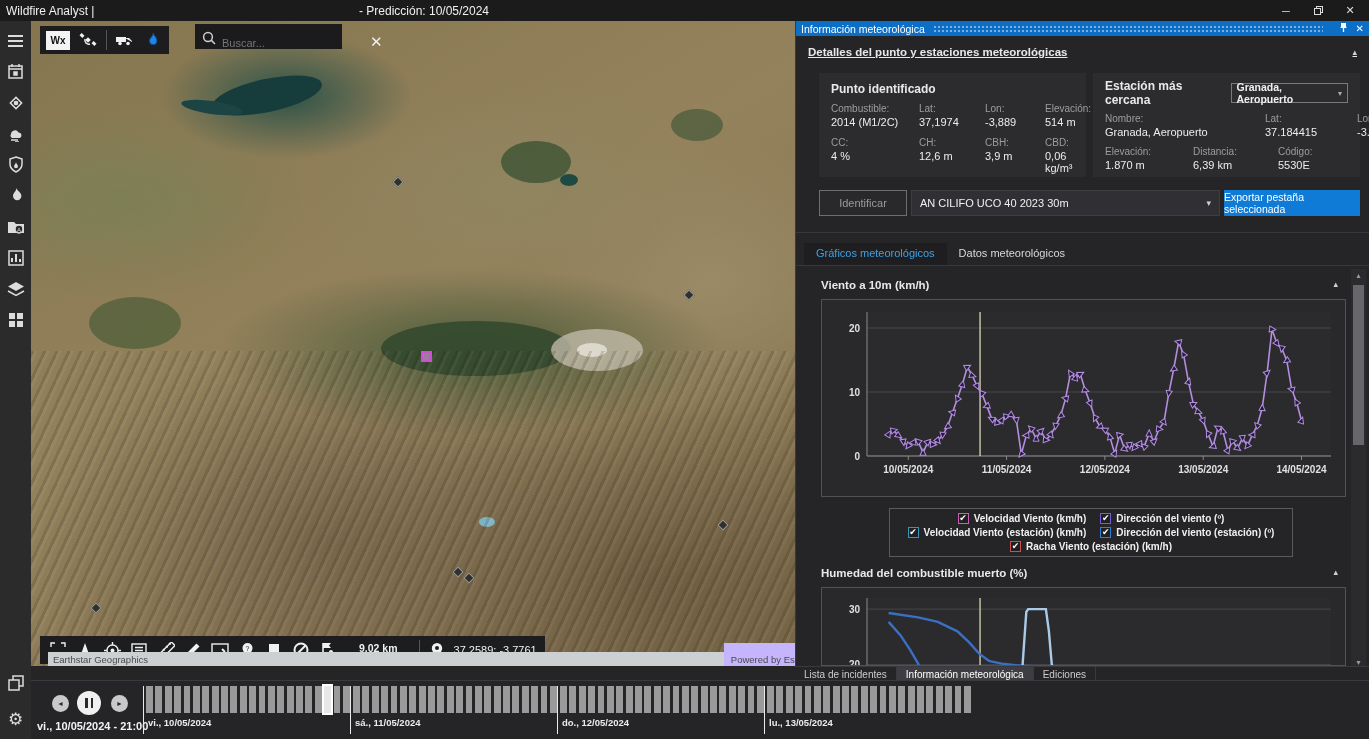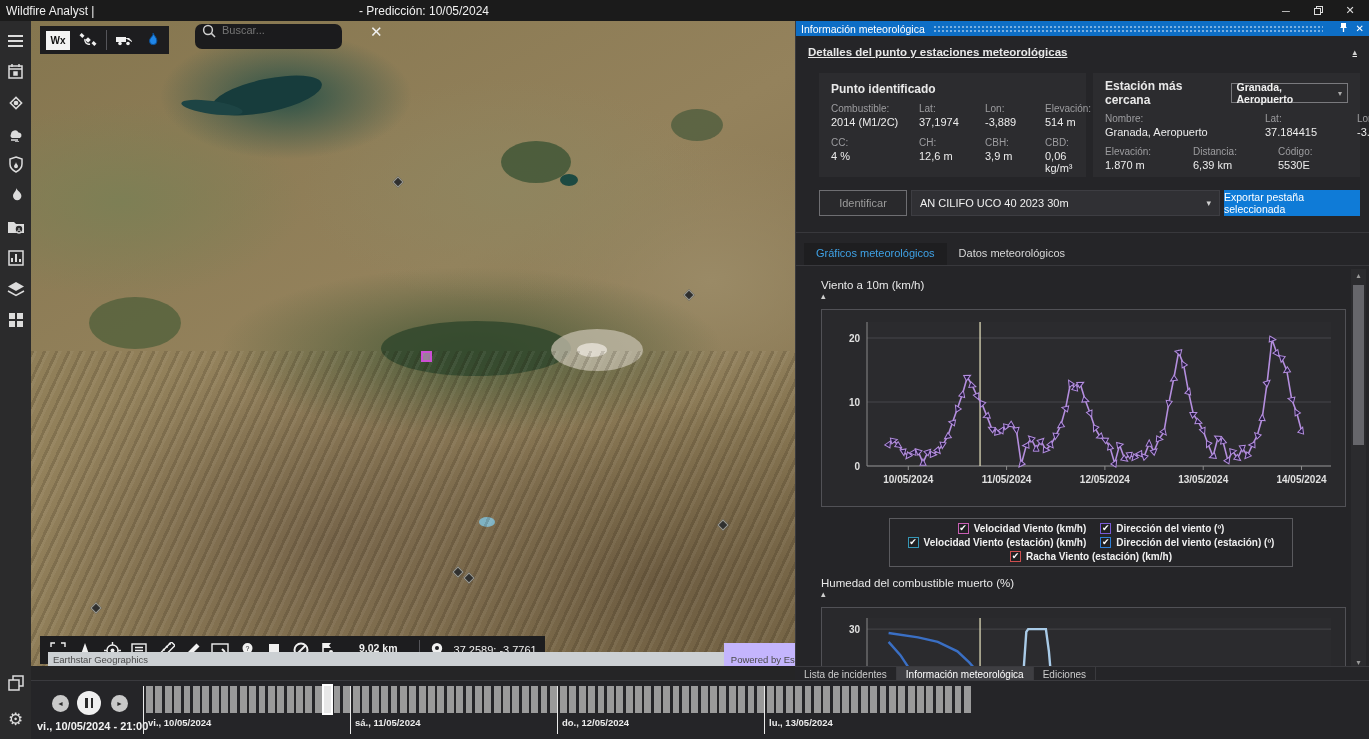--- a/index.html
+++ b/index.html
@@ -38,21 +38,21 @@
     linear-gradient(150deg, #85764f 0%, #94825c 45%, #7d6c4a 100%); }
   .blob { position:absolute; border-radius:50%; }
   #ridges { position:absolute; left:0; top:330px; width:764px; height:315px;
     background:repeating-linear-gradient(115deg, rgba(30,22,10,.14) 0 3px, rgba(255,255,255,.05) 3px 6px, transparent 6px 11px); }
   .diamond-marker { position:absolute; width:8px; height:8px; background:#30302f; border:1px solid #9b9b93; transform:rotate(45deg); }
   #point-marker { position:absolute; left:390px; top:330px; width:11px; height:11px; border:2px solid #cc4fd4; background:rgba(236,170,244,.55); }
 
   #map-toolbar-top { position:absolute; left:9px; top:5px; height:28px; background:#1d1d1f; display:flex; align-items:center; padding:0 6px; gap:8px; }
   #wx-btn { width:24px; height:19px; background:#f3f3f3; color:#111; font-weight:bold; font-size:10px; display:flex; align-items:center; justify-content:center; }
   .tdiv { width:1px; height:20px; background:#55555a; }
-  #search-box { position:absolute; left:164px; top:3px; width:147px; height:25px; background:#1b1b1d; display:flex; align-items:flex-start; padding:0 7px; gap:6px;border-radius:7px; }
+  #search-box { position:absolute; left:164px; top:3px; width:147px; height:25px; background:#1b1b1d; display:flex; align-items:flex-end; padding:0 7px; gap:6px; }
   #search-input { flex:1; background:transparent; border:none; outline:none; color:#cccccc; font-size:11px; font-family:inherit; }
   #search-close { color:#f0f0f0; font-size:15px; line-height:1; }
 
   #map-toolbar-bottom { position:absolute; left:9px; top:615px; height:28px; background:#1d1d1f; display:flex; align-items:center; padding:0 8px; gap:7px; }
   .mtb-icon { width:20px; height:20px; display:flex; align-items:center; justify-content:center; }
   .mtb-icon svg { stroke:#f0f0f0; fill:none; stroke-width:1.4; }
   #scale-box { margin:0 4px; padding:0 10px 2px 10px; border-bottom:2px solid #f0f0f0; font-size:10.5px; color:#f0f0f0;font-weight:bold; }
   #coords { font-size:11px; color:#f0f0f0; }
 
   #attribution { position:absolute; left:17px; bottom:0; width:764px; height:14px; background:#ccd0d3; color:#4a4a4a;
@@ -91,21 +91,21 @@
   #dataset-dd .caret { color:#cfcfcf; font-size:9px; }
   #export-btn { width:136px; background:#0f7bd7; color:#fff; font-size:10.5px; display:flex; align-items:center; justify-content:center; }
 
   #panel-sep { position:absolute; left:0; top:211px; width:574px; border-top:1px solid #38383c; }
   #panel-tabs { position:absolute; left:8px; top:222px; height:22px; display:flex; }
   .ptab { padding:4px 12px 5px 12px; font-size:11px; color:#d8d8d8; background:transparent; }
   .ptab.active { background:#1e1e20; color:#3fa2e6; }
   #panel-tabs-line { position:absolute; left:0; top:244px; width:574px; border-top:1px solid #38383c; }
 
   #charts-area { position:absolute; left:0; top:248px; width:556px; height:397px; overflow:hidden; }
-  .chart-sec-head { display:flex; align-items:flex-start; justify-content:space-between; padding:10px 14px 8px 25px; font-size:11.5px; font-weight:normal;flex-direction:column; }
+  .chart-sec-head { display:flex; align-items:flex-start; justify-content:space-between; padding:10px 14px 8px 25px; font-size:11.5px; font-weight:bold; }
   .chart-card { margin-left:25px; width:525px; border:1px solid #515156; background:#29292c; overflow:hidden; }
   #wind-card { height:198px; }
   #hum-card { height:79px; }
   svg text.tick { fill:#e0e0e0; font-size:10px; font-weight:bold; font-family:"Liberation Sans","DejaVu Sans",sans-serif; }
 
   #legend-box { margin:11px 0 0 93px; width:404px; border:1px solid #5a5a5e; padding:4px 8px; display:flex; flex-wrap:wrap;
     justify-content:center; column-gap:14px; row-gap:3px; }
   .leg-item { display:flex; align-items:center; gap:5px; font-size:10px; font-weight:bold; color:#f0f0f0; }
   .leg-cb { width:11px; height:11px; border:1px solid; display:flex; align-items:center; justify-content:center;
     font-size:9px; color:#fff; line-height:1; background:#202022; }

